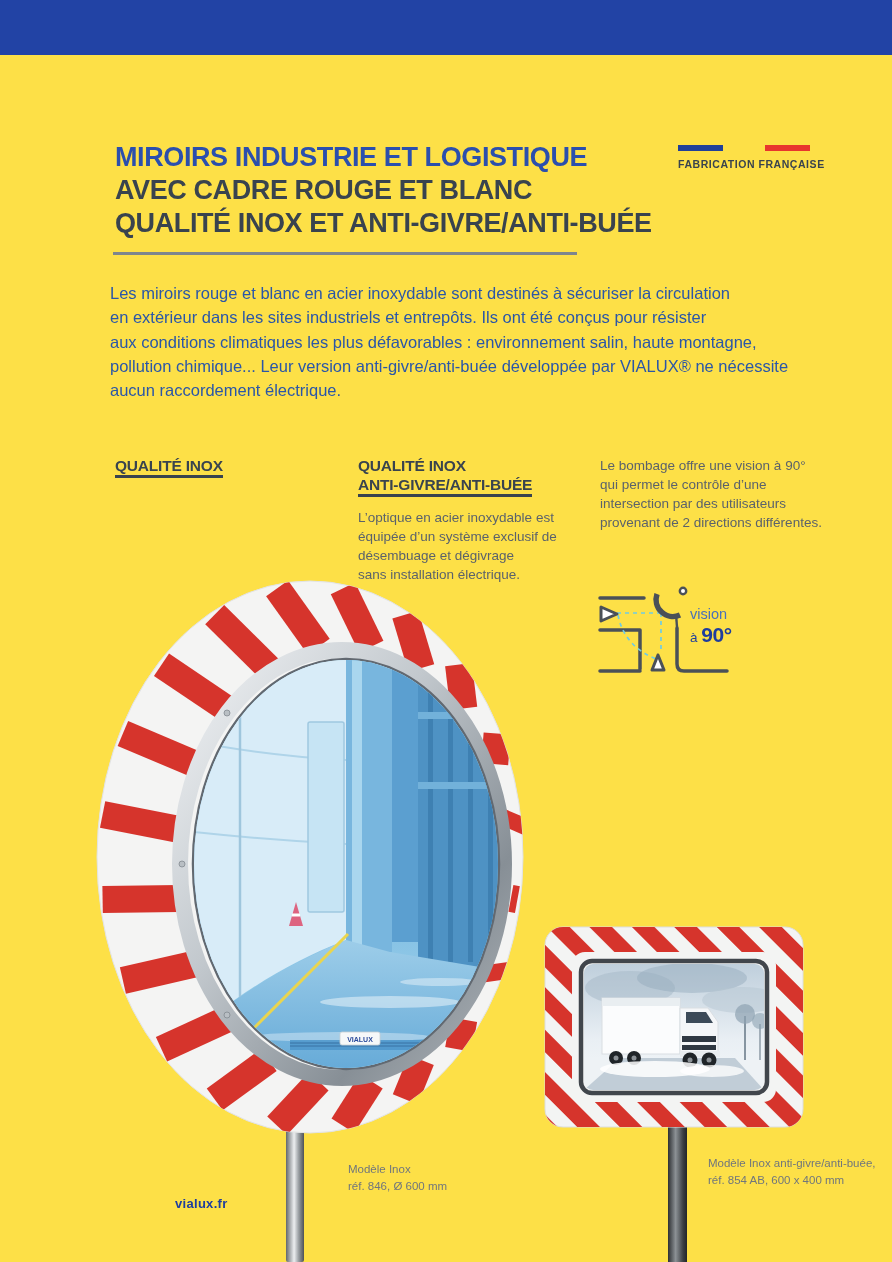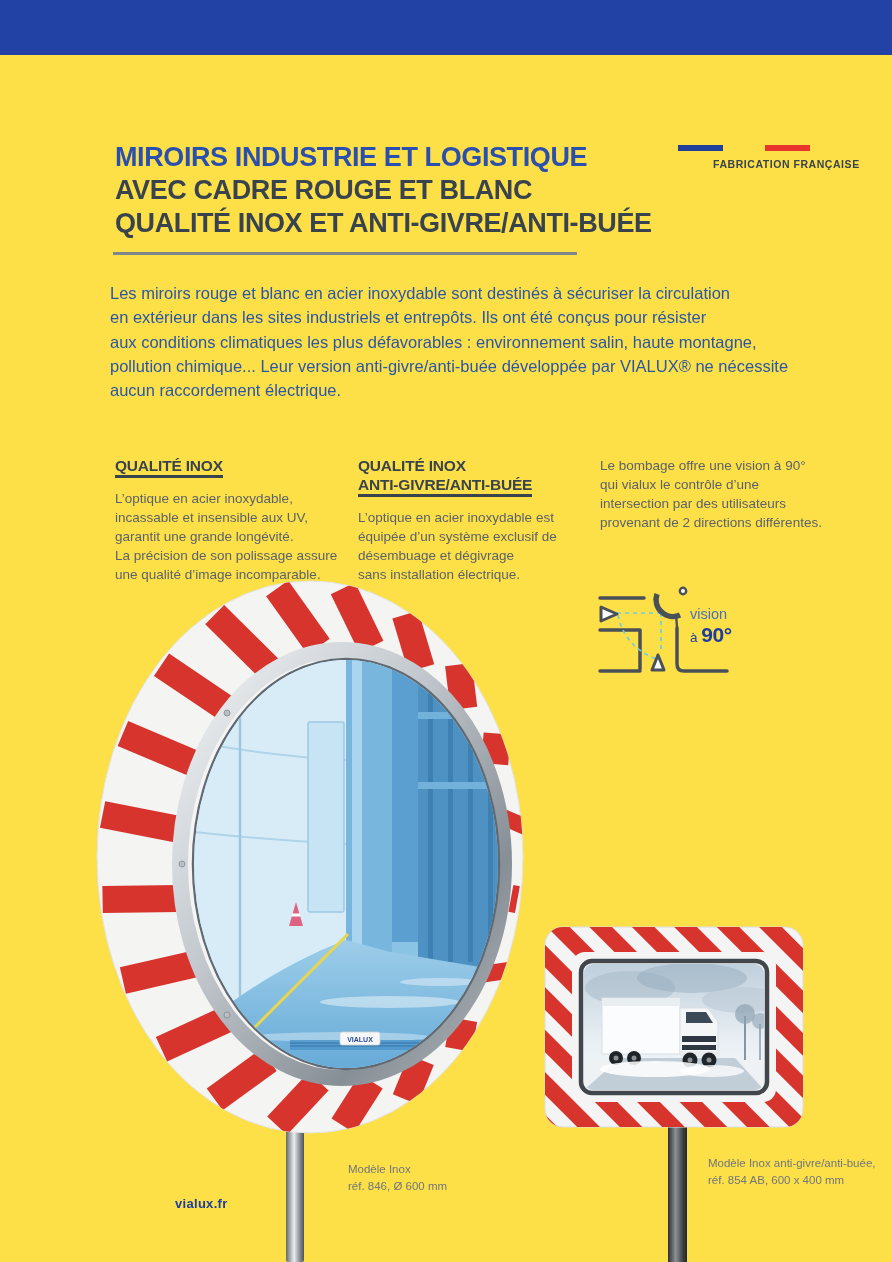--- a/index.html
+++ b/index.html
@@ -11,21 +11,21 @@
   .title-block{position:absolute;left:115px;top:141px;font-weight:bold;font-size:27px;
                line-height:33px;letter-spacing:-0.4px;color:var(--heading-dark);white-space:nowrap;}
   .title-line1{color:var(--title-blue);}
   .title-rule{position:absolute;left:113px;top:252px;width:464px;height:3px;background:var(--rule-gray);}
 
   .badge{position:absolute;left:678px;top:145px;width:150px;}
   .badge-bars{position:relative;width:132px;height:6px;}
   .bar-blue{position:absolute;left:0;top:0;width:45px;height:6px;background:var(--flag-blue);}
   .bar-red{position:absolute;left:87px;top:0;width:45px;height:6px;background:var(--flag-red);}
   .badge-label{margin-top:7px;font-size:10.5px;font-weight:bold;letter-spacing:0.55px;
-               color:var(--heading-dark);white-space:nowrap;margin-left:35px;}
+               color:var(--heading-dark);white-space:nowrap;}
 
   .intro{position:absolute;left:110px;top:281px;font-size:16.5px;line-height:24.3px;
          color:var(--intro-blue);white-space:nowrap;}
 
   .col{position:absolute;top:456px;}
   .col1{left:115px;width:245px;} .col2{left:358px;width:205px;} .col3{left:600px;width:215px;}
   .col h3{margin:0 0 11px 0;font-size:15.5px;line-height:19px;color:var(--heading-dark);
           display:inline-block;border-bottom:3px solid var(--heading-dark);
           letter-spacing:-0.2px;white-space:nowrap;}
   .col .body{font-size:13.5px;line-height:19px;color:var(--body-gray);white-space:nowrap;}
@@ -72,46 +72,39 @@
     <div>en extérieur dans les sites industriels et entrepôts. Ils ont été conçus pour résister</div>
     <div>aux conditions climatiques les plus défavorables : environnement salin, haute montagne,</div>
     <div>pollution chimique... Leur version anti-givre/anti-buée développée par VIALUX® ne nécessite</div>
     <div>aucun raccordement électrique.</div>
   </div>
 
   <div class="col col1">
     <h3>
       <div>QUALITÉ INOX</div>
     </h3>
-    <div class="body">
-      <div>L’optique en acier inoxydable,</div>
-      <div>incassable et insensible aux UV,</div>
-      <div>garantit une grande longévité.</div>
-      <div>La précision de son polissage assure</div>
-      <div>une qualité d’image incomparable.</div>
-    </div>
   </div>
 
   <div class="col col2">
     <h3>
       <div>QUALITÉ INOX</div>
       <div>ANTI-GIVRE/ANTI-BUÉE</div>
     </h3>
     <div class="body">
       <div>L’optique en acier inoxydable est</div>
       <div>équipée d’un système exclusif de</div>
       <div>désembuage et dégivrage</div>
       <div>sans installation électrique.</div>
     </div>
   </div>
 
   <div class="col col3">
     <div class="body">
       <div>Le bombage offre une vision à 90°</div>
-      <div>qui vialux le contrôle d’une</div>
+      <div>qui permet le contrôle d’une</div>
       <div>intersection par des utilisateurs</div>
       <div>provenant de 2 directions différentes.</div>
     </div>
   </div>
 
   <svg class="diagram-svg" width="150" height="100" viewBox="0 0 150 100">
     <g stroke="#4a5058" stroke-width="3.5" fill="none" stroke-linecap="round">
       <path d="M4,14 H48"></path>
       <path d="M4,46 H44 M44,46 V85 M4,87 H44"></path>
       <path d="M81,44 V80 Q81,87 88,87 H131"></path>

